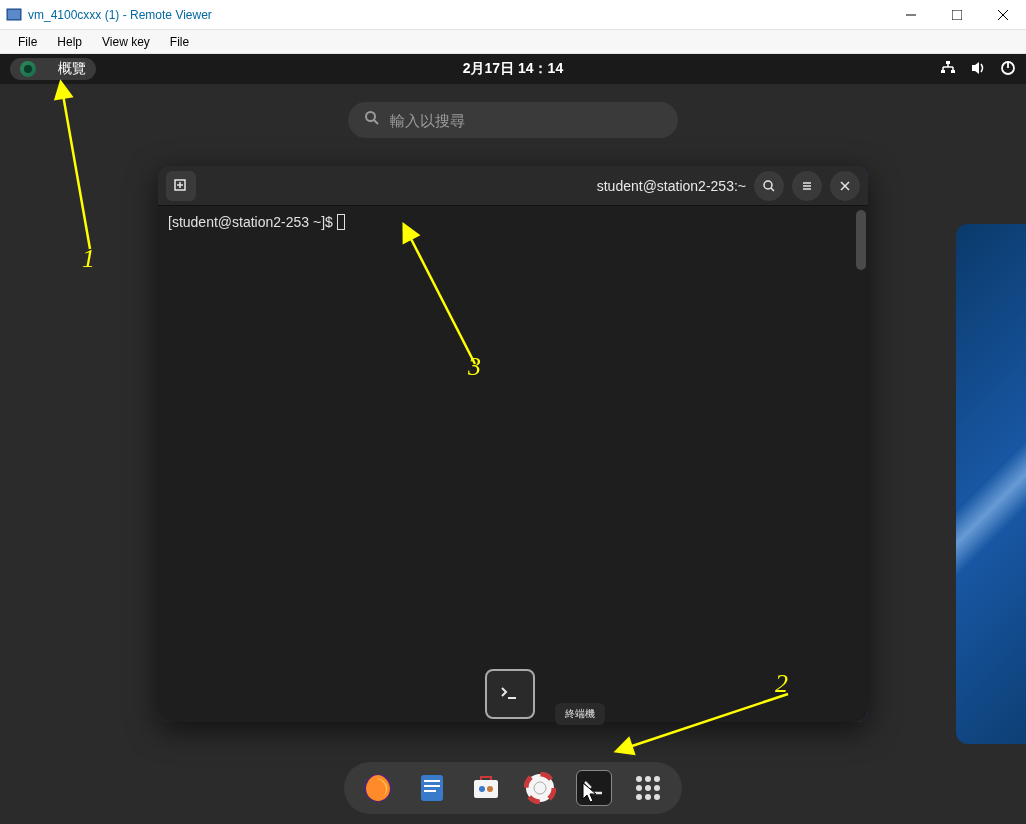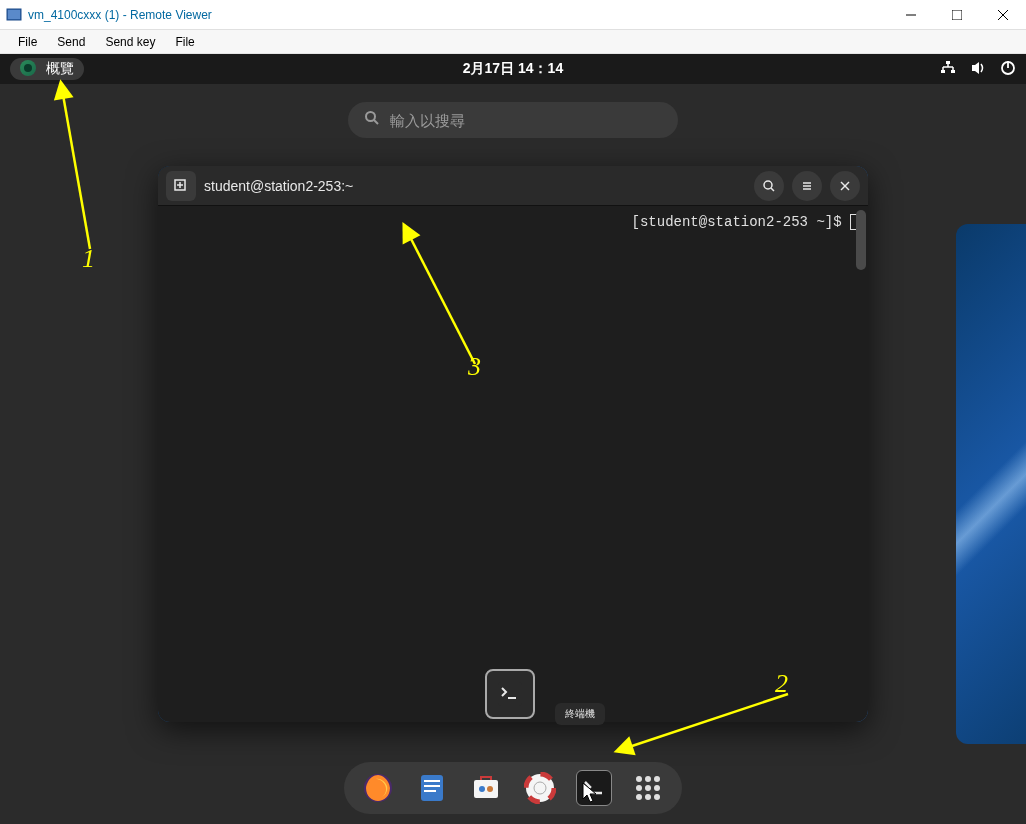--- a/index.html
+++ b/index.html
@@ -77,22 +77,22 @@
   background: #1a1a1a;
   display: flex;
   align-items: center;
   color: #fff;
   font-size: 14px;
   padding: 0 10px;
   z-index: 20;
 }
 .activities {
   display: flex;
-  align-items: flex-start;
-  gap: 10px;
+  align-items: center;
+  gap: 22px;
   padding: 2px 10px;
   background: #3a3a3a;
   border-radius: 14px;
 }
 .activities .dot {
   width: 16px; height: 16px;
   border-radius: 50%;
   background: linear-gradient(135deg, #2a8a5a, #1a6a4a);
   position: relative;
 }
@@ -201,34 +201,33 @@
   width: 30px; height: 30px;
   border-radius: 6px;
   background: #3a3a3a;
   display: flex;
   align-items: center;
   justify-content: center;
 }
 .term-titlebar .tbtn.round { border-radius: 50%; }
 .term-titlebar .ttitle {
   flex: 1;
-  text-align: left;
+  text-align: right;
   font-weight: 500;
 }
 .term-titlebar svg { width: 14px; height: 14px; fill: #e8e8e8; }
 
 .term-body {
   padding: 8px 10px;
-  font-family: Liberation Mono, monospace;
+  font-family: Liberation Sans, sans-serif;
   font-size: 14px;
   color: #e0e0e0;
   background: #1e1e1e;
   height: calc(556px - 40px);
   position: relative;
-  text-align: right;
 }
 .term-body .prompt {
   white-space: pre;
 }
 .term-body .cursor {
   display: inline-block;
   width: 8px; height: 16px;
   border: 1px solid #e0e0e0;
   vertical-align: text-bottom;
 }
@@ -353,22 +352,22 @@
         <svg width="10" height="10" viewBox="0 0 10 10">
           <line x1="0" y1="0" x2="10" y2="10" stroke="#000" stroke-width="1"></line>
           <line x1="10" y1="0" x2="0" y2="10" stroke="#000" stroke-width="1"></line>
         </svg>
       </div>
   </div>
 </div>
 
 <div class="menubar">
   <span class="item">File</span>
-  <span class="item">Send</span>
-  <span class="item">Send key</span>
+  <span class="item">Help</span>
+  <span class="item">View key</span>
   <span class="item">File</span>
 </div>
 
 <div class="desktop">
 
   <div class="topbar">
     <div class="activities">
       <span class="dot"></span>
       <span>概覽</span>
     </div>

